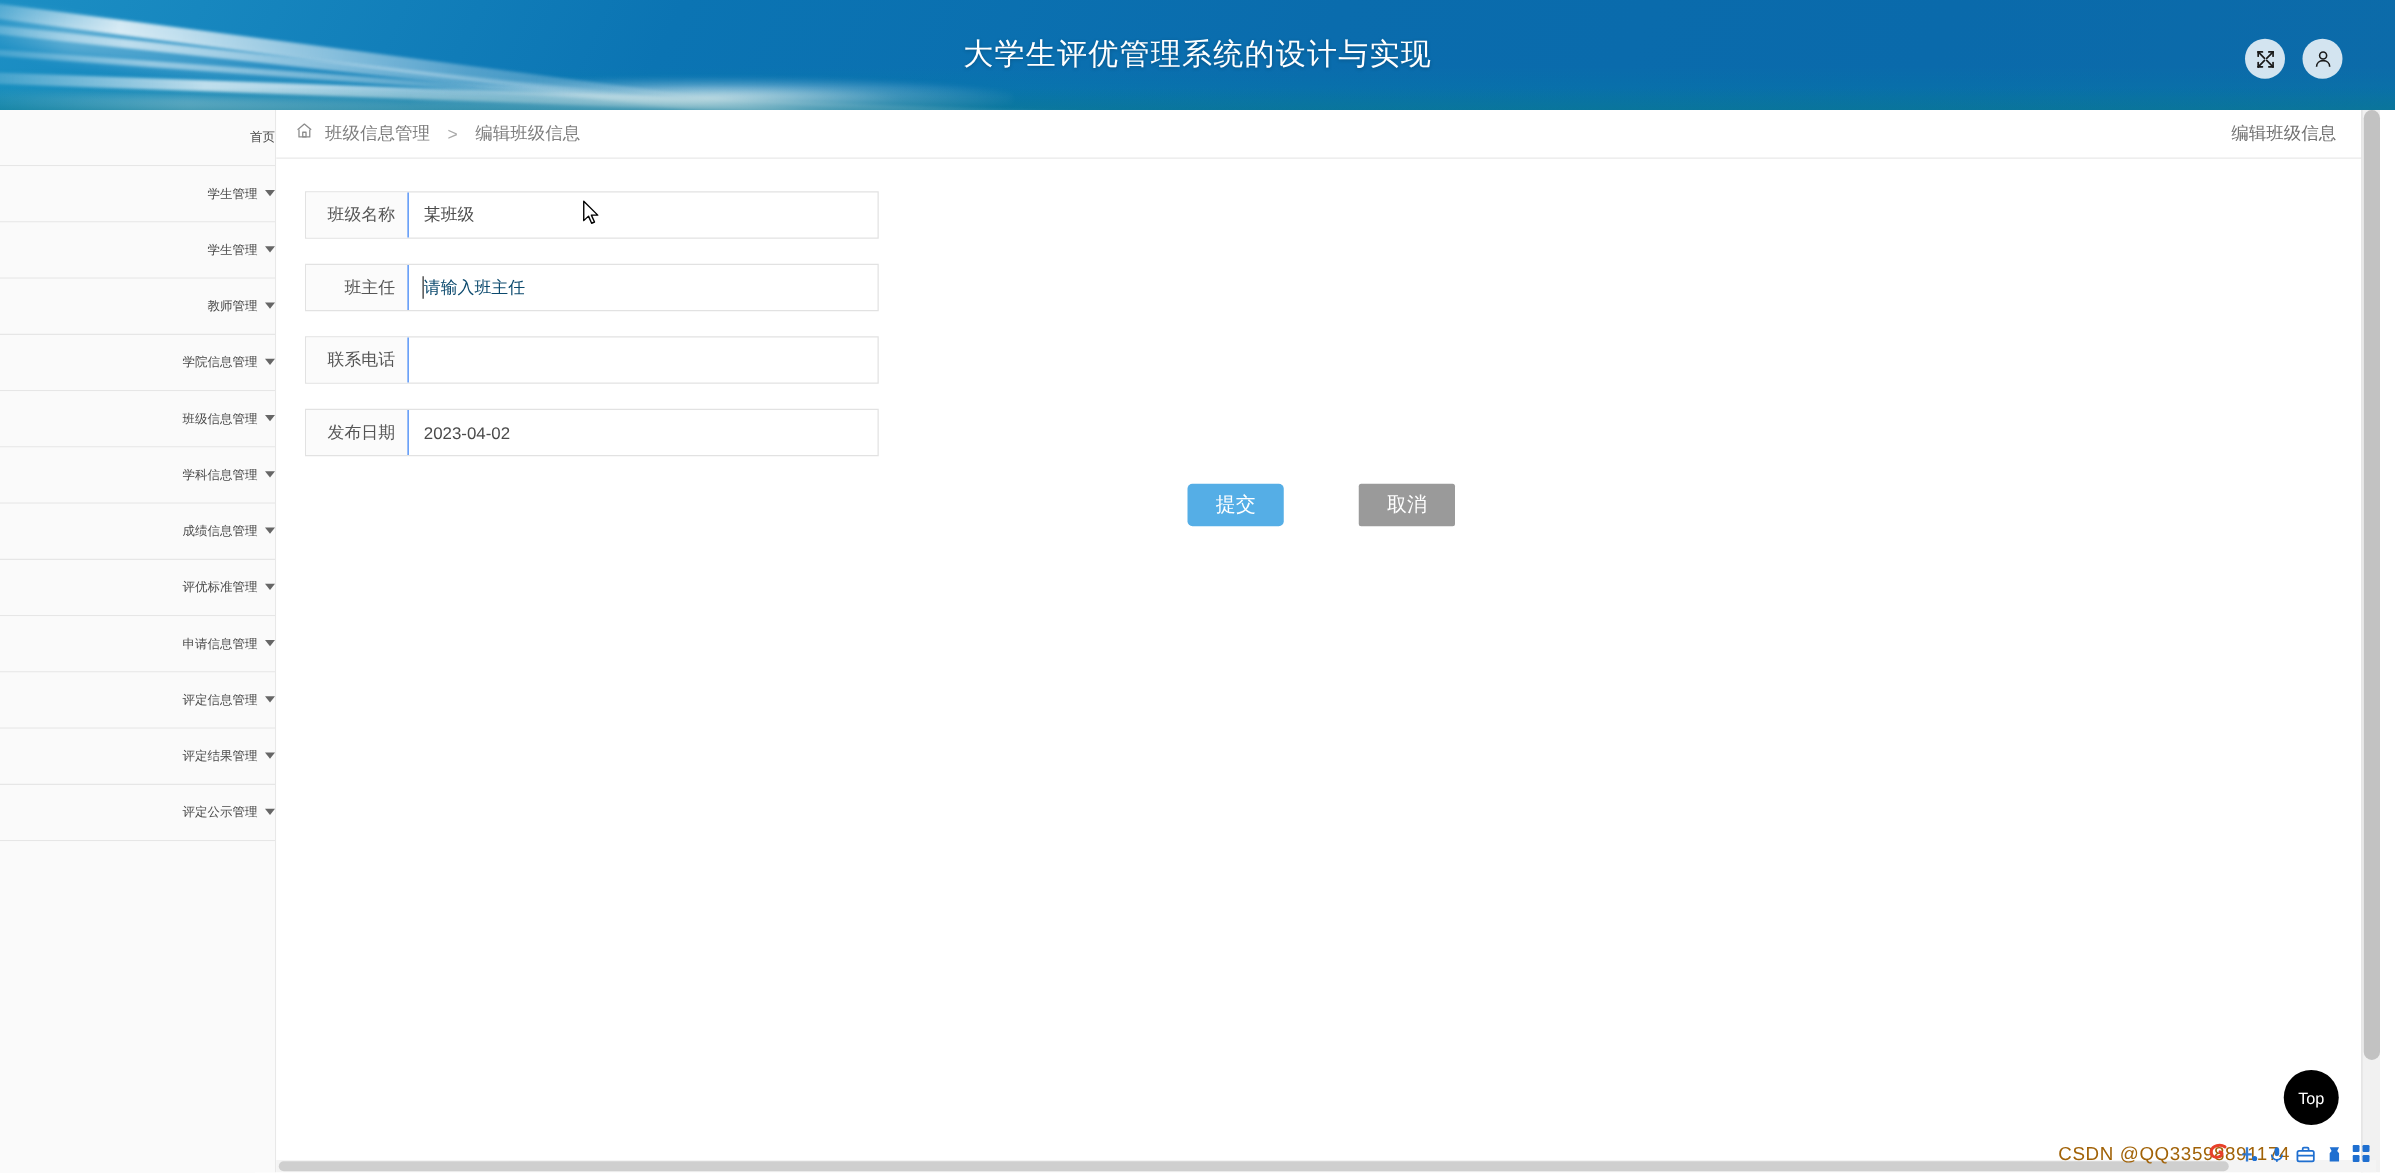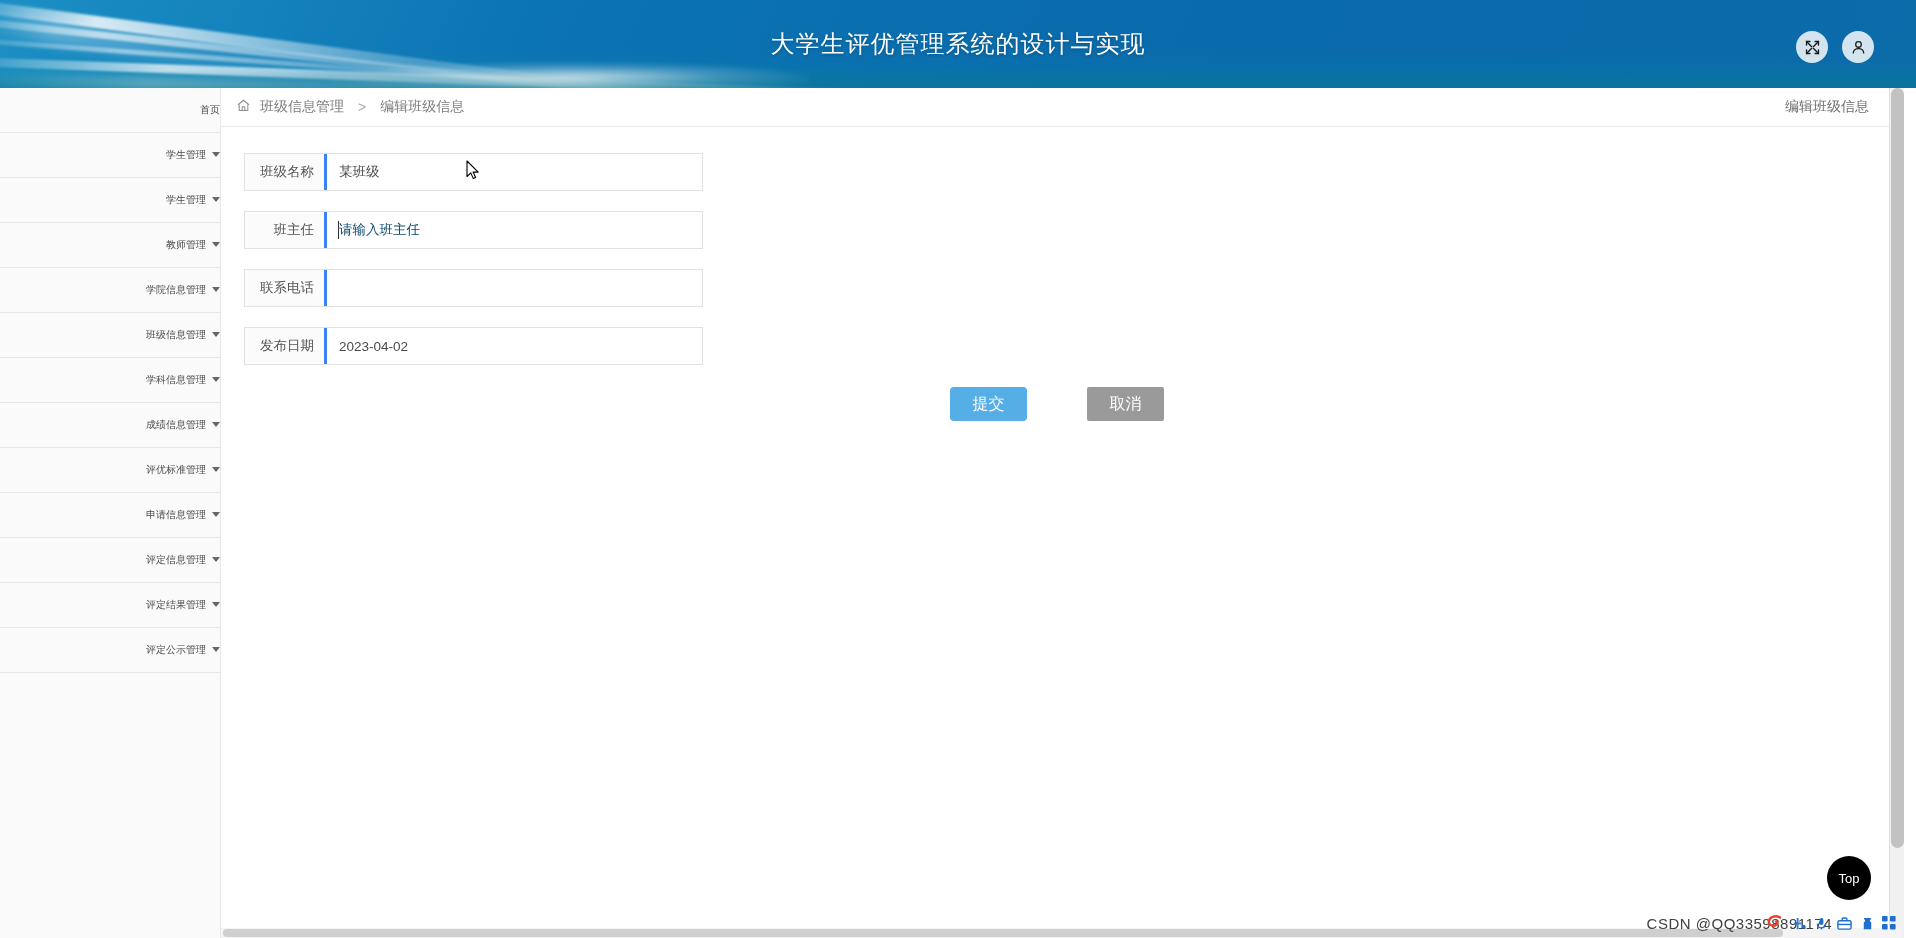--- a/index.html
+++ b/index.html
@@ -117,21 +117,21 @@
   .field {
     width: 459px; height: 38px;
     border: 1px solid #e2e2e2;
     display: flex; align-items: stretch;
     margin-bottom: 20px;
     background: #fff;
   }
   .field-label {
     width: 82px; flex: none;
     background: #fbfbfb;
-    border-right: 3px solid #3b82f6;
+    border-right: 1px solid #3b82f6;
     display: flex; align-items: center; justify-content: flex-end;
     padding-right: 10px;
     color: #555; font-size: 13.5px;
   }
   .field-input {
     flex: 1 1 auto;
     display: flex; align-items: center;
     padding-left: 12px;
     font-size: 13.5px;
     position: relative;
@@ -184,21 +184,21 @@
     width: 1680px; height: 10px; background: #f4f4f4;
   }
   .hscroll .thumb {
     position:absolute; left: 2px; top: 1px;
     width: 1560px; height: 8px; background: #cfcfcf; border-radius: 5px;
   }
 
   
   .watermark {
     position:absolute; right: 72px; bottom: 6px;
-    color: #404040; font-size: 15px; letter-spacing: .5px;
+    color: #a16207; font-size: 15px; letter-spacing: .5px;
     white-space: nowrap;
     font-family: "Liberation Sans", sans-serif;
   }
   .ime-bar {
     position:absolute; right: 4px; bottom: 2px;
     height: 26px;
     display: flex; align-items: center; gap: 7px;
     padding: 0 4px;
   }
   .ime-ic { display:flex; align-items:center; justify-content:center; }

